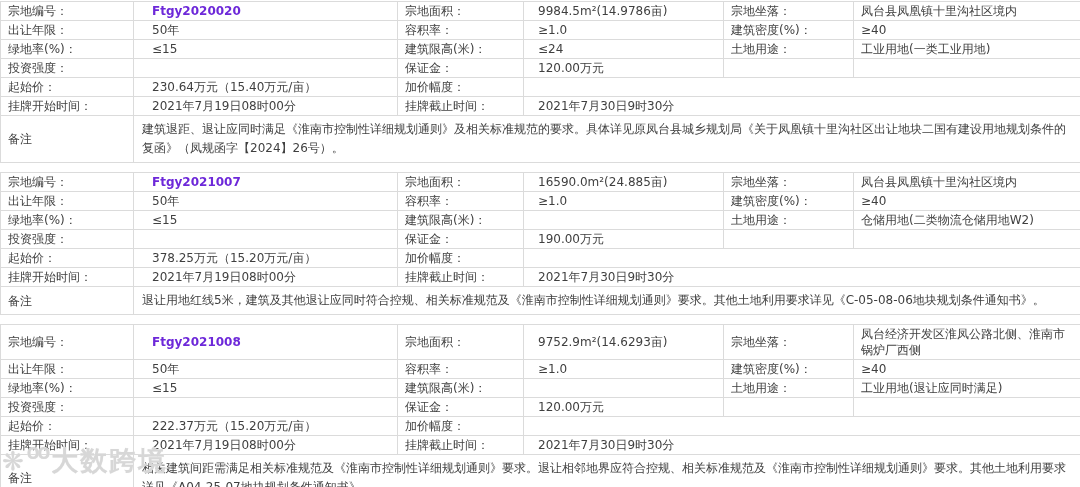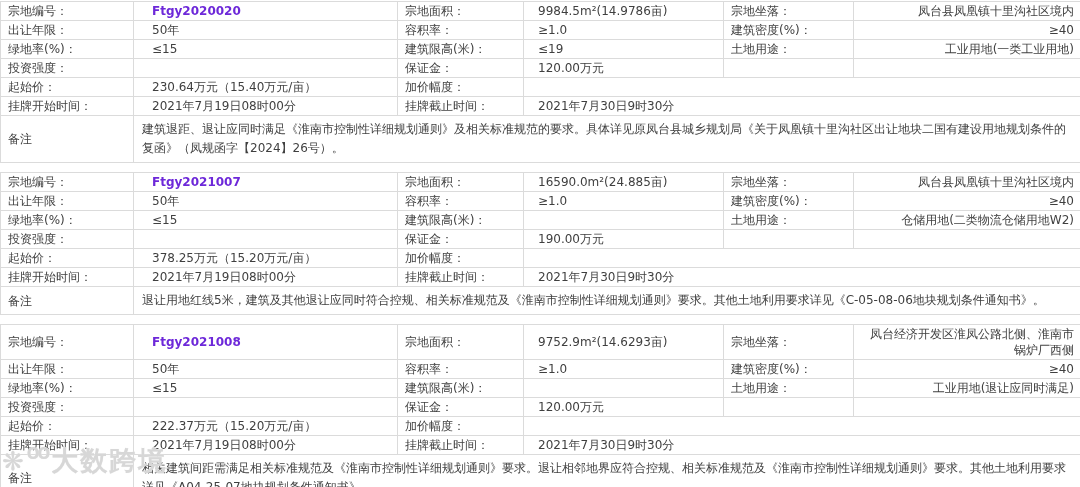--- a/index.html
+++ b/index.html
@@ -18,21 +18,21 @@
     height:19px;box-sizing:border-box;
     padding:1px 6px;vertical-align:middle;
     font-size:12px;line-height:16px;color:#3f3f3f;
     overflow:hidden;
   }
   col.w1{width:133px;} col.w2{width:264px;} col.w3{width:126px;}
   col.w4{width:200px;} col.w5{width:130px;} col.w6{width:227px;}
   td.lbl{padding-left:7px;margin-top:24px;}
   td.c2{padding-left:18px;}
   td.c4{padding-left:14px;margin-top:14px;}
-  td.c6{padding-left:7px;text-align:right;}
+  td.c6{padding-left:7px;}
   td.parcel-no{font-weight:bold;color:#6d28d9;}
   td.note-cell{padding:4px 8px;line-height:19px;vertical-align:middle;}
   td.note-label{vertical-align:middle;}
   .watermark{
     position:absolute;left:2px;top:447px;z-index:5;
     display:flex;align-items:center;gap:3px;
     color:#d7d7d7;font-weight:bold;pointer-events:none;
     text-shadow:0 0 1px #eeeeee;
   }
   .wm-icon{font-size:26px;line-height:26px;}
@@ -66,21 +66,21 @@
         <td class="c2">50年</td>
         <td class="lbl">容积率：</td>
         <td class="c4">≥1.0</td>
         <td class="lbl">建筑密度(%)：</td>
         <td class="c6">≥40</td>
       </tr>
       <tr>
         <td class="lbl">绿地率(%)：</td>
         <td class="c2">≤15</td>
         <td class="lbl">建筑限高(米)：</td>
-        <td class="c4">≤19</td>
+        <td class="c4">≤24</td>
         <td class="lbl">土地用途：</td>
         <td class="c6">工业用地(一类工业用地)</td>
       </tr>
       <tr>
         <td class="lbl">投资强度：</td>
         <td class="c2"></td>
         <td class="lbl">保证金：</td>
         <td class="c4">120.00万元</td>
         <td class="lbl"></td>
         <td class="c6"></td>

